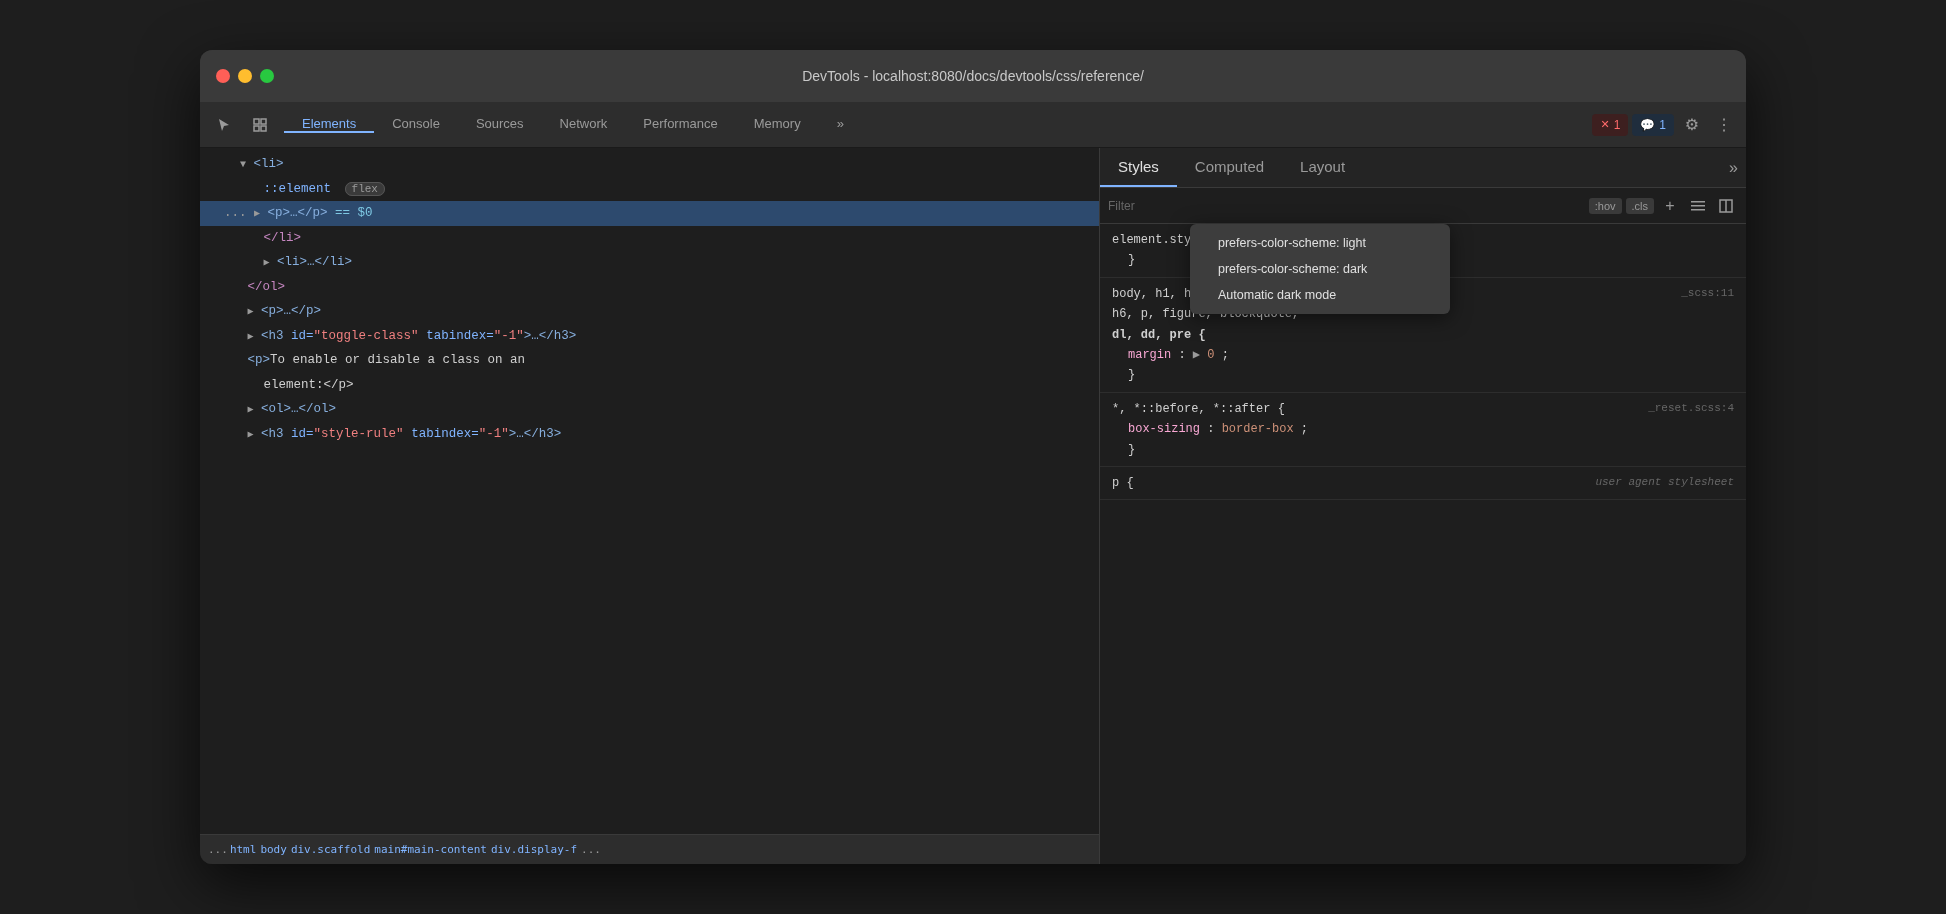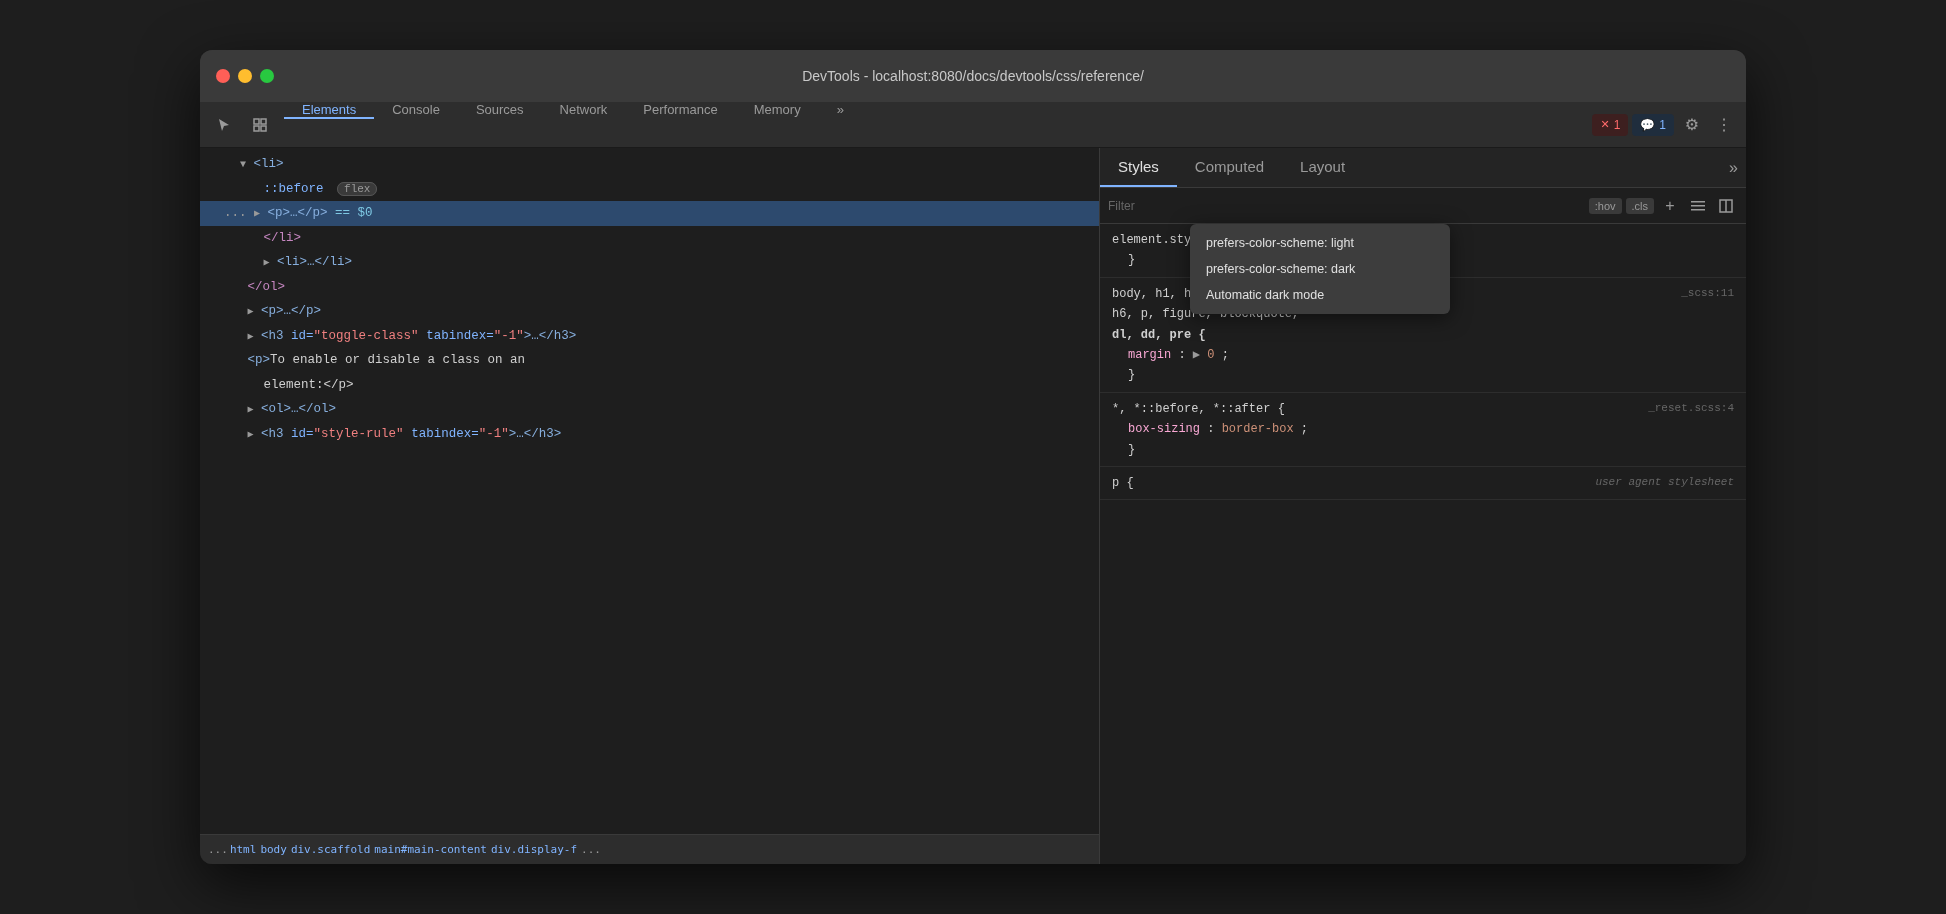--- a/index.html
+++ b/index.html
@@ -84,21 +84,21 @@
       align-items: center;
       justify-content: center;
       border-radius: 4px;
       cursor: pointer;
       color: #9a9a9a;
       font-size: 16px;
     }
 
     .tabs {
       display: flex;
-      align-items: flex-start;
+      align-items: center;
     }
 
     .tab {
       padding: 0 18px;
       display: flex;
       align-items: center;
       color: #9a9a9a;
       font-size: 13px;
       cursor: pointer;
       border-bottom: 2px solid transparent;
@@ -351,21 +351,21 @@
       left: 90px;
       background: #3d3d3d;
       border-radius: 6px;
       padding: 6px 0;
       z-index: 100;
       box-shadow: 0 4px 20px rgba(0,0,0,0.5);
       min-width: 260px;
     }
 
     .dropdown-item {
-      padding: 6px 16px;
+      padding: 6px 28px;
       font-size: 12.5px;
       font-family: -apple-system, BlinkMacSystemFont, sans-serif;
       color: #e0e0e0;
       cursor: pointer;
     }
 
   </style>
 </head>
 <body>
 
@@ -440,21 +440,21 @@
     <div class="dom-panel">
       <div class="dom-content">
 
         <div class="dom-row">
           <span class="indent1 triangle">▼</span>
           <span class="tag"> &lt;li&gt;</span>
         </div>
 
         <div class="dom-row">
           <span class="indent2"></span>
-          <span class="pseudo">::before</span>
+          <span class="pseudo">::element</span>
           <span style="margin-left:6px;"><span class="pill">flex</span></span>
         </div>
 
         <div class="dom-row selected">
           <span class="three-dots">...</span>
           <span class="triangle">▶</span>
           <span class="tag"> &lt;p&gt;…&lt;/p&gt;</span>
           <span style="color:#7ec8e3;"> == $0</span>
         </div>
 

